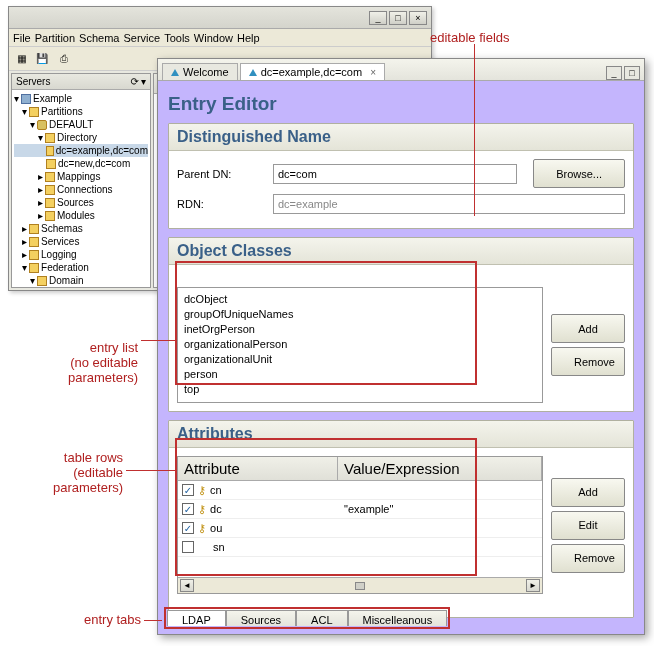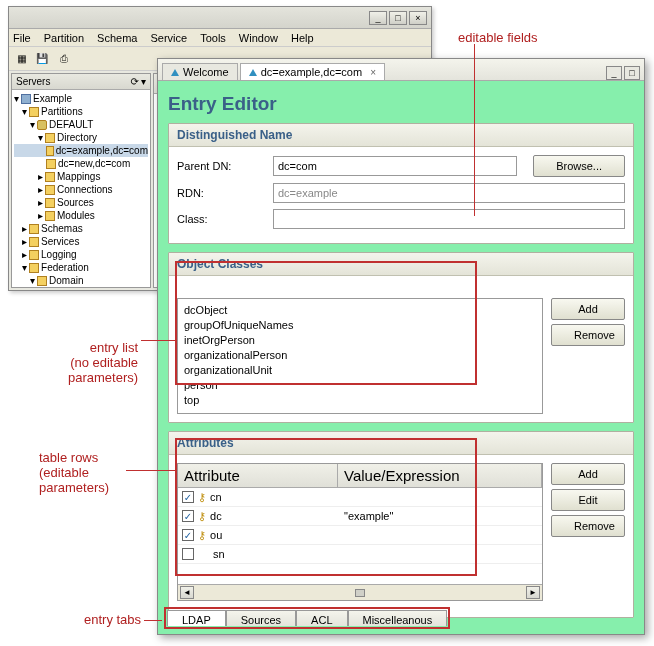--- a/index.html
+++ b/index.html
@@ -40,21 +40,21 @@
     line-height: 12px;
     text-align: center;
   }
   .bg-menubar {
     height: 18px;
     background: #ece9d8;
     border-bottom: 1px solid #ccc;
     display: flex;
     align-items: center;
     padding: 0 4px;
-    gap: 13px;
+    gap: 4px;
   }
   .bg-toolbar {
     height: 24px;
     background: #ece9d8;
     border-bottom: 1px solid #ccc;
     display: flex;
     align-items: center;
     padding: 0 4px;
     gap: 3px;
   }
@@ -116,34 +116,34 @@
     background: linear-gradient(#f4f4ec,#e4e4dc);
     border-bottom:1px solid #aaa;
     display:flex;align-items:flex-end;padding:0 4px;gap:2px;
   }
   .ed-tab{padding:2px 8px;font-size:11px;background:#fff;border:1px solid #aaa;border-bottom:none;display:flex;align-items:center;gap:4px;}
   .ed-tab.inactive{background:#e8e8e0;}
   .ed-tab .close{font-size:10px;color:#666;margin-left:4px;}
   .ed-wbtns{margin-left:auto;display:flex;gap:2px;}
   .ed-wbtns .wbtn{width:16px;height:14px;border:1px solid #888;background:#e8e8e0;font-size:9px;text-align:center;line-height:12px;}
 
-  .ed-content{flex:1;padding:8px 10px;overflow:hidden;display:flex;flex-direction:column;background:#86efac;}
+  .ed-content{flex:1;padding:8px 10px;overflow:hidden;display:flex;flex-direction:column;background:#c4b5fd;}
   .ed-title{font-size:19px;font-weight:bold;color:#3a6088;margin:4px 0 8px;}
   .section{border:1px solid #b0b0a0;border-radius:1px;margin-bottom:8px;background:#fff;}
-  .section-hd{background:linear-gradient(#f4f4ec,#e4e4d8);padding:4px 8px;font-size:12px;font-weight:bold;color:#3a6088;border-bottom:1px solid #c0c0b0;}
+  .section-hd{background:linear-gradient(#f4f4ec,#e4e4d8);padding:4px 8px;font-size:16px;font-weight:bold;color:#3a6088;border-bottom:1px solid #c0c0b0;}
   .section-bd{padding:8px;}
   .field-row{display:flex;align-items:center;gap:16px;margin-bottom:6px;}
   .field-row label{width:80px;}
   .field-row input{flex:1;height:20px;border:1px solid #999;padding:0 4px;font-family:inherit;font-size:11px;}
   .field-row input.ro{color:#888;}
-  .btn{height:22px;min-width:68px;background:linear-gradient(#f8f8f0,#e0e0d0);border:1px solid #888;border-radius:2px;font-family:inherit;font-size:11px;padding:0 22px;cursor:pointer;}
+  .btn{height:29px;min-width:68px;background:linear-gradient(#f8f8f0,#e0e0d0);border:1px solid #888;border-radius:2px;font-family:inherit;font-size:11px;padding:0 22px;cursor:pointer;}
 
   .oc-row{display:flex;gap:8px;margin-top:14px;}
   .listbox{flex:1;height:116px;border:1px solid #999;background:#fff;padding:4px 6px;overflow:auto;line-height:15px;}
-  .btn-col{display:flex;flex-direction:column;gap:4px;width:74px;}
+  .btn-col{display:flex;flex-direction:column;gap:4px;width:74px;justify-content:center;}
 
   .attr-row{display:flex;gap:8px;}
   .tbl{flex:1;border:1px solid #999;background:#fff;display:flex;flex-direction:column;height:138px;}
   .tbl-head{display:flex;background:linear-gradient(#f0f0e8,#e0e0d8);border-bottom:1px solid #aaa;}
   .tbl-head .th{padding:3px 6px;border-right:1px solid #aaa;font-size:15px;}
   .th.c1{width:160px}.th.c2{flex:1}
   .tbl-body{flex:1;overflow:auto;}
   .tr{display:flex;align-items:center;border-bottom:1px solid #eee;height:19px;}
   .td.c1{width:160px;display:flex;align-items:center;gap:4px;padding-left:4px;}
   .td.c2{flex:1;padding-left:6px;}
@@ -314,24 +314,20 @@
       <div class="section-hd">Distinguished Name</div>
       <div class="section-bd">
         <div class="field-row">
           <label>Parent DN:</label>
           <input type="text" value="dc=com" style="">
           <button class="btn">Browse...</button>
         </div>
         <div class="field-row">
           <label>RDN:</label>
           <input type="text" class="ro" value="dc=example" style="">
-        </div>
-        <div class="field-row">
-          <label>Class:</label>
-          <input type="text" value="" style="">
         </div>
       </div>
     </div>
 
     <div class="section">
       <div class="section-hd">Object Classes</div>
       <div class="section-bd">
         <div class="oc-row">
           <div class="listbox">
             <div>dcObject</div>
@@ -410,29 +406,29 @@
   </div>
 
   <div class="bottom-tabs">
     <div class="btab active">LDAP</div>
     <div class="btab">Sources</div>
     <div class="btab">ACL</div>
     <div class="btab">Miscelleanous</div>
   </div>
 </div>
 
-<div class="anno" style="left:430px;top:30px;margin-left:28px;">editable fields</div>
+<div class="anno" style="left:430px;top:30px;">editable fields</div>
 <div class="vline" style="left:474px;top:44px;height:172px;"></div>
 
 <div class="anno" style="left:68px;top:316px;text-align:right;white-space:pre-line;margin-top:24px;">entry list
 (no editable
 parameters)</div>
 <div class="anno-box" style="left:175px;top:261px;width:302px;height:124px;"></div>
 <div class="hline" style="left:141px;top:340px;width:34px;"></div>
 
-<div class="anno" style="left:39px;top:450px;text-align:left;white-space:pre-line;">table rows
+<div class="anno" style="left:53px;top:450px;text-align:right;white-space:pre-line;">table rows
 (editable
 parameters)</div>
 <div class="anno-box" style="left:175px;top:438px;width:302px;height:138px;"></div>
 <div class="hline" style="left:126px;top:470px;width:49px;"></div>
 
 <div class="anno" style="left:84px;top:612px;">entry tabs</div>
 <div class="hline" style="left:144px;top:620px;width:18px;"></div>
 
 </body></html>

